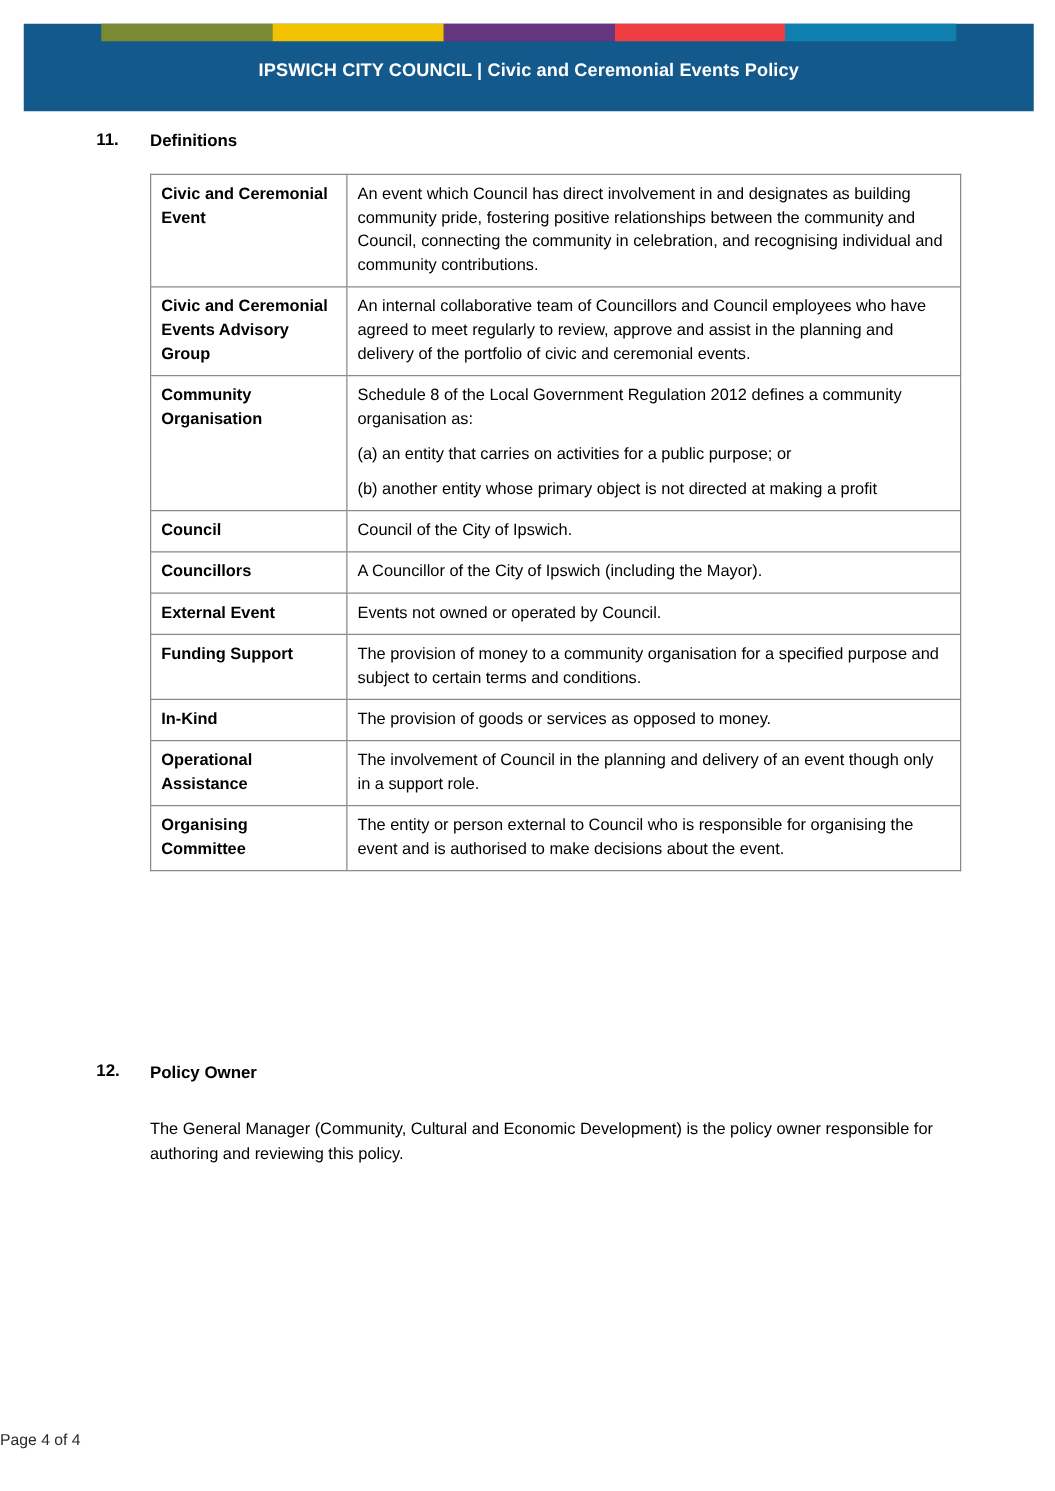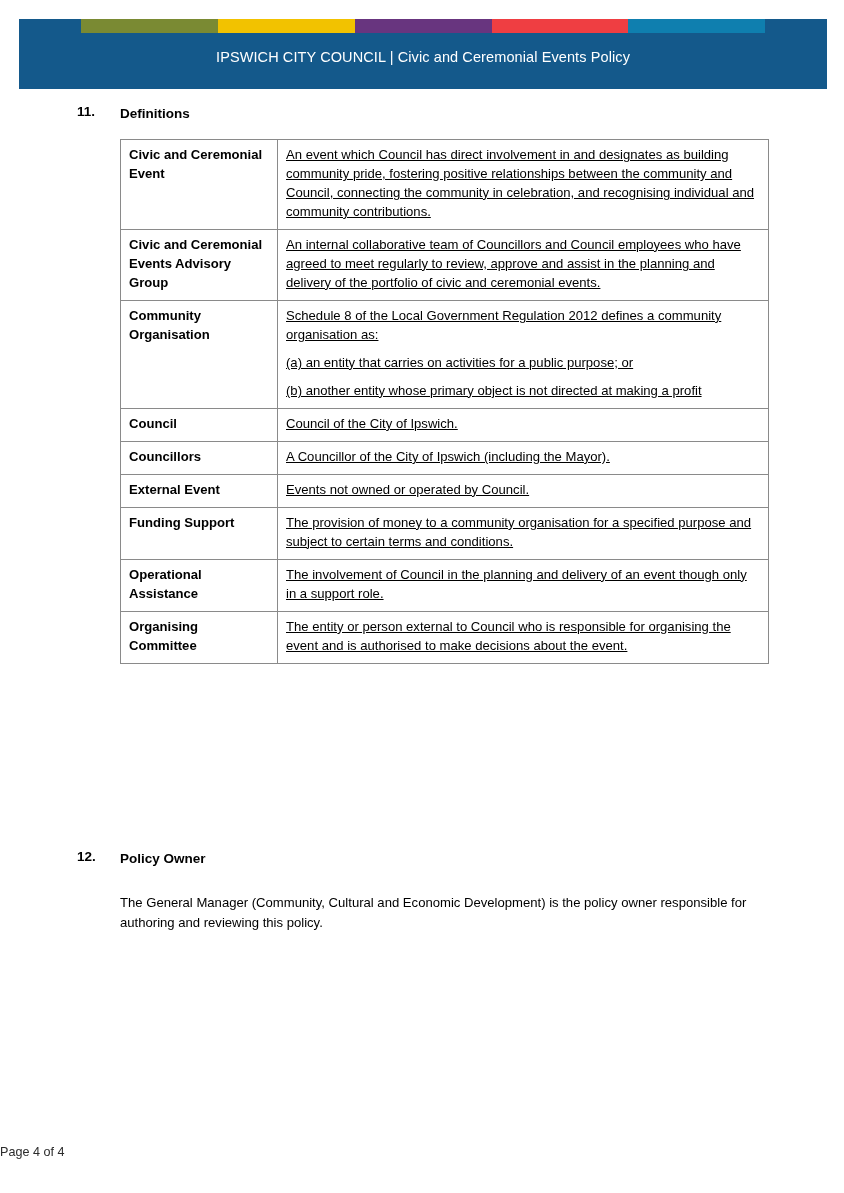--- a/index.html
+++ b/index.html
@@ -42,21 +42,21 @@
   .cb-blue   { width: 137px; }
 
   .header-title {
     position: absolute;
     left: 0;
     right: 0;
     top: 30px;
     text-align: center;
     color: #ffffff;
     font-size: 14.5px;
-    font-weight: normal;
+    font-weight: bold;
     letter-spacing: 0.1px;
     white-space: nowrap;
   }
 
   
   .doc-body {
     position: absolute;
     left: 0;
     top: 104px;
     width: 844px;
@@ -93,21 +93,21 @@
     line-height: 1.45;
     vertical-align: top;
   }
   .definitions-table td.term {
     width: 157px;
     font-weight: bold;
   }
   .definitions-table td.definition {
     width: 491px;
   }
-  .def-para { margin: 0; text-decoration: underline; }
+  .def-para { margin: 0; }
   .def-para + .def-para { margin-top: 9px; }
 
   
   .policy-owner-section {
     position: absolute;
     left: 0;
     top: 745px;
     width: 710px;
   }
   .policy-owner-body {
@@ -190,20 +190,26 @@
             <p class="def-para">Events not owned or operated by Council.</p>
           </td>
         </tr>
         <tr>
           <td class="term">Funding Support</td>
           <td class="definition">
             <p class="def-para">The provision of money to a community organisation for a specified purpose and subject to certain terms and conditions.</p>
           </td>
         </tr>
         <tr>
+          <td class="term">In-Kind</td>
+          <td class="definition">
+            <p class="def-para">The provision of goods or services as opposed to money.</p>
+          </td>
+        </tr>
+        <tr>
           <td class="term">Operational Assistance</td>
           <td class="definition">
             <p class="def-para">The involvement of Council in the planning and delivery of an event though only in a support role.</p>
           </td>
         </tr>
         <tr>
           <td class="term">Organising Committee</td>
           <td class="definition">
             <p class="def-para">The entity or person external to Council who is responsible for organising the event and is authorised to make decisions about the event.</p>
           </td>

